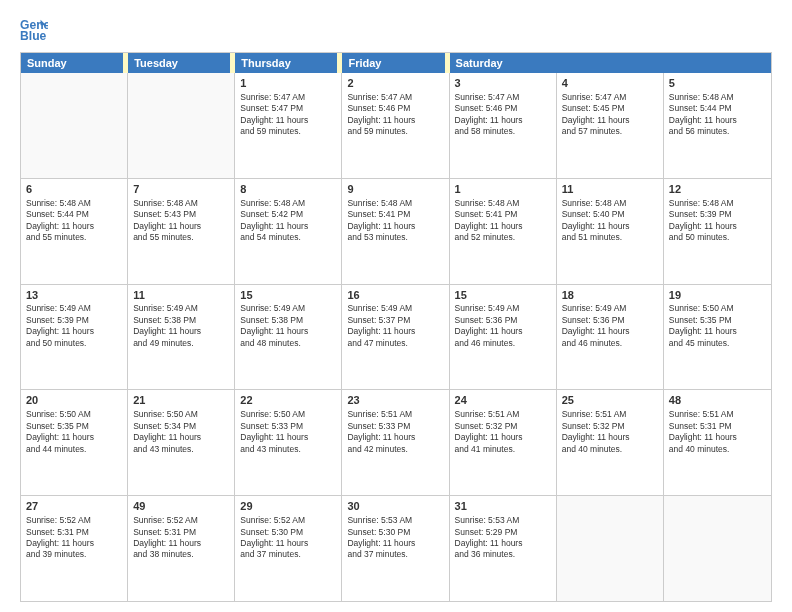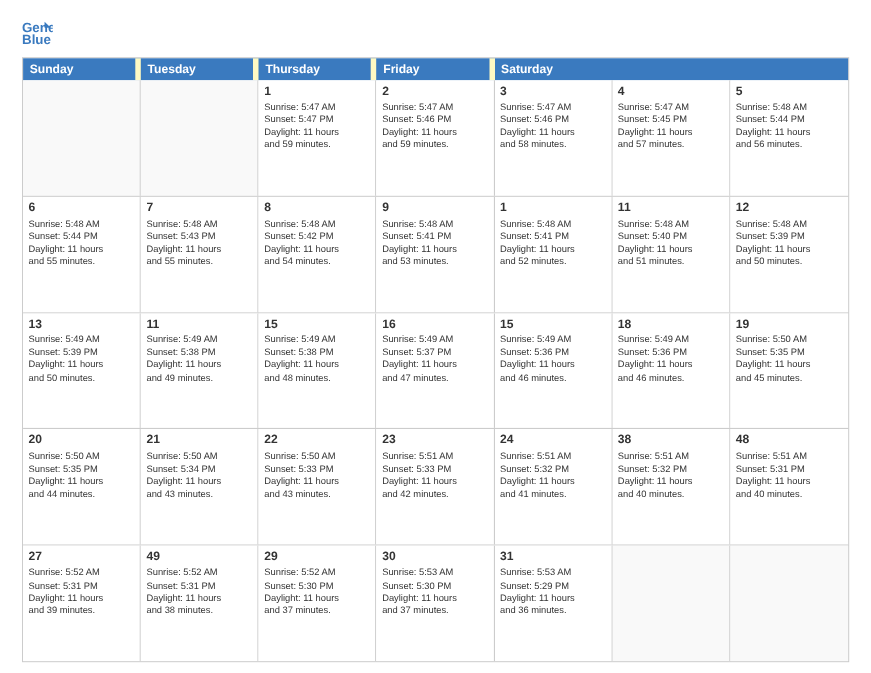--- a/index.html
+++ b/index.html
@@ -302,21 +302,21 @@
 and 42 minutes.</div>
           </div>
           <div class="cal-cell">
             <div class="day-num">24</div>
             <div class="cell-text" style="white-space: pre-line;">Sunrise: 5:51 AM
 Sunset: 5:32 PM
 Daylight: 11 hours
 and 41 minutes.</div>
           </div>
           <div class="cal-cell">
-            <div class="day-num">38</div>
+            <div class="day-num">25</div>
             <div class="cell-text" style="white-space: pre-line;">Sunrise: 5:51 AM
 Sunset: 5:32 PM
 Daylight: 11 hours
 and 40 minutes.</div>
           </div>
           <div class="cal-cell">
             <div class="day-num">48</div>
             <div class="cell-text" style="white-space: pre-line;">Sunrise: 5:51 AM
 Sunset: 5:31 PM
 Daylight: 11 hours

